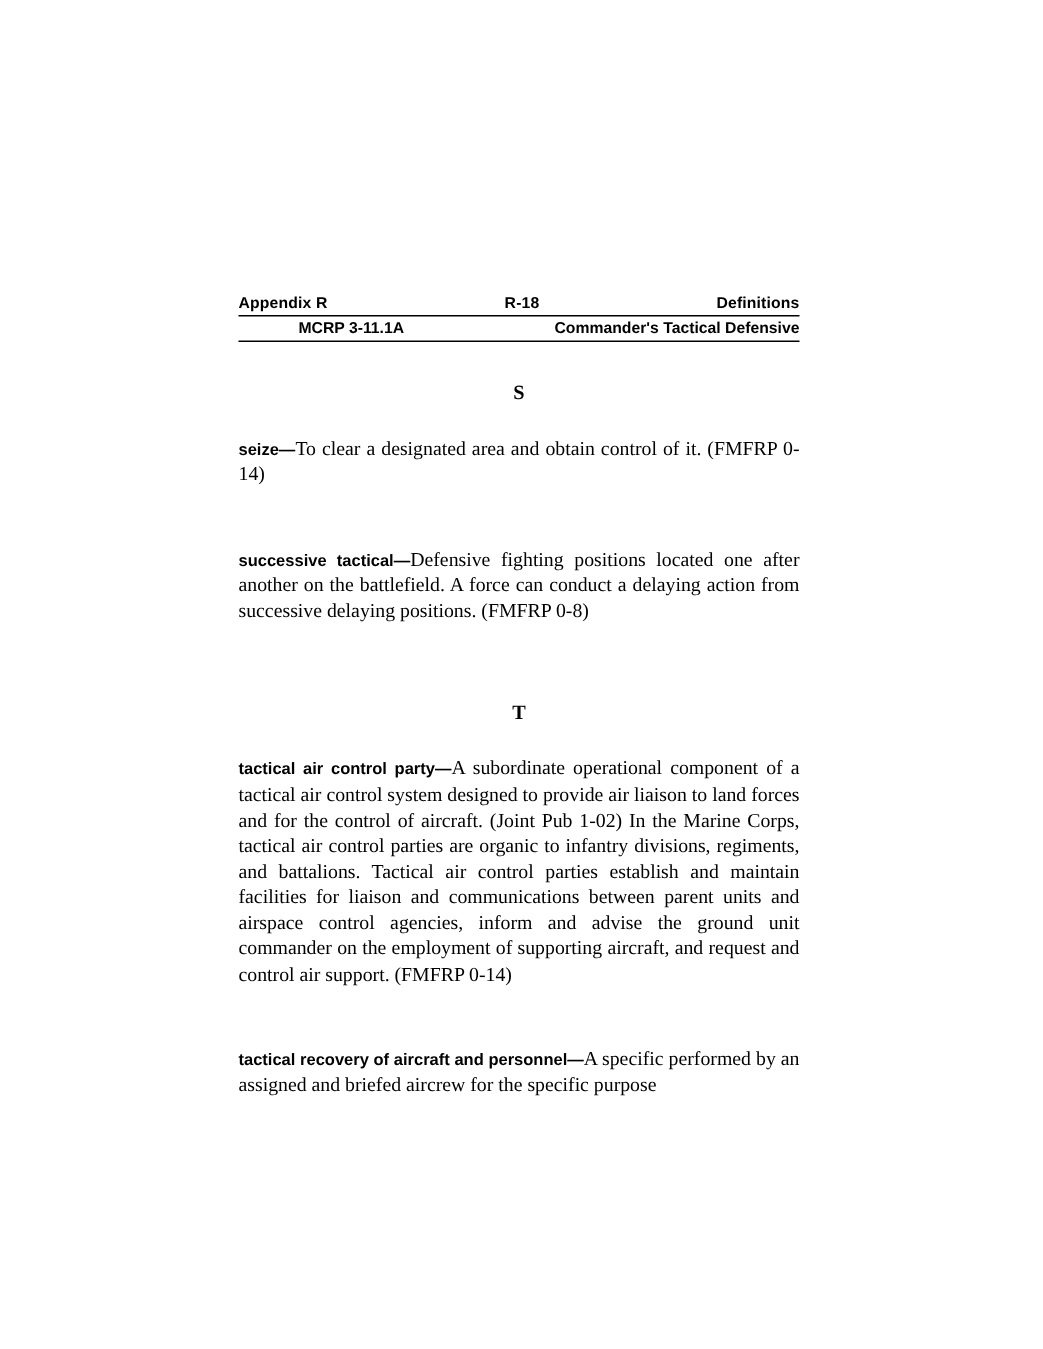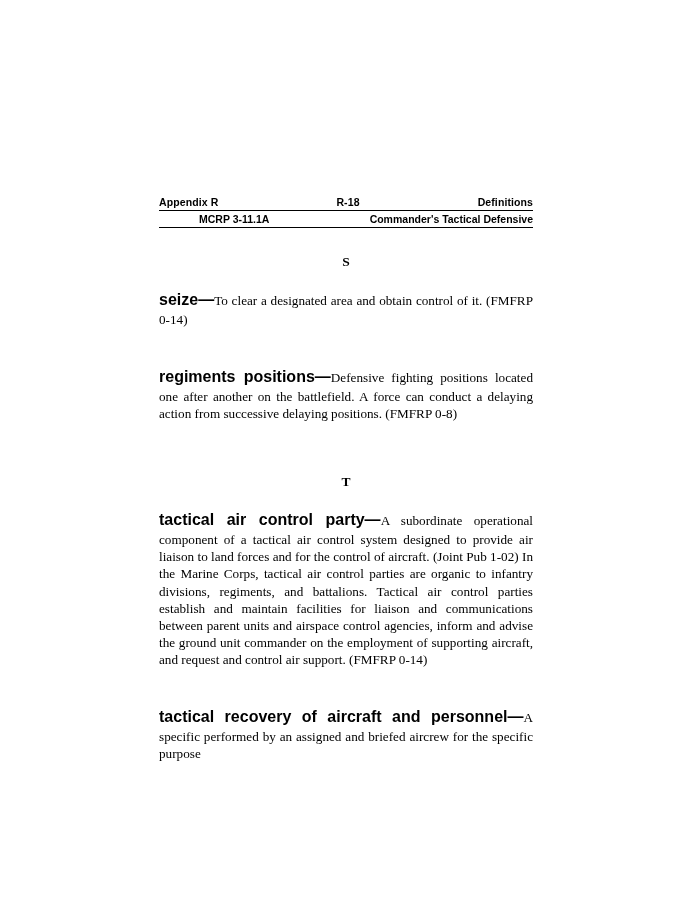--- a/index.html
+++ b/index.html
@@ -78,21 +78,21 @@
     font-family: "Liberation Serif", serif;
     font-size: 13.2px;
     line-height: 1.30;
     text-align: justify;
     margin-bottom: 20px;
     hyphens: manual;
   }
   .entry .term {
     font-family: "Liberation Sans", sans-serif;
     font-weight: bold;
-    font-size: 16px;
+    font-size: 11px;
   }
   .gap-sm { height: 6px; }
 </style>
 </head>
 <body>
 
 <div class="page">
   <div class="content">
 
     <div class="header-row first">
@@ -109,21 +109,21 @@
     <div class="header-rule2"></div>
 
     <div class="section-letter">S</div>
 
     <p class="entry">
       <span class="term">seize—</span><span>To clear a designated area and obtain control of it. (FMFRP 0-14)</span>
     </p>
     <div class="gap-sm"></div>
 
     <p class="entry">
-      <span class="term">regiments positions—</span><span>Defensive fighting positions located one after another on the battlefield. A force can conduct a delaying action from successive delaying positions. (FMFRP 0-8)</span>
+      <span class="term">successive tactical—</span><span>Defensive fighting positions located one after another on the battlefield. A force can conduct a delaying action from successive delaying positions. (FMFRP 0-8)</span>
     </p>
     <div class="gap-sm"></div>
 
 
     <div class="section-letter">T</div>
 
     <p class="entry">
       <span class="term">tactical air control party—</span><span>A subordinate operational component of a tactical air control system designed to provide air liaison to land forces and for the control of aircraft. (Joint Pub 1-02) In the Marine Corps, tactical air control parties are organic to infantry divisions, regiments, and battalions. Tactical air control parties establish and maintain facilities for liaison and communications between parent units and airspace control agencies, inform and advise the ground unit commander on the employment of supporting aircraft, and request and control air support. (FMFRP 0-14)</span>
     </p>
     <div class="gap-sm"></div>

